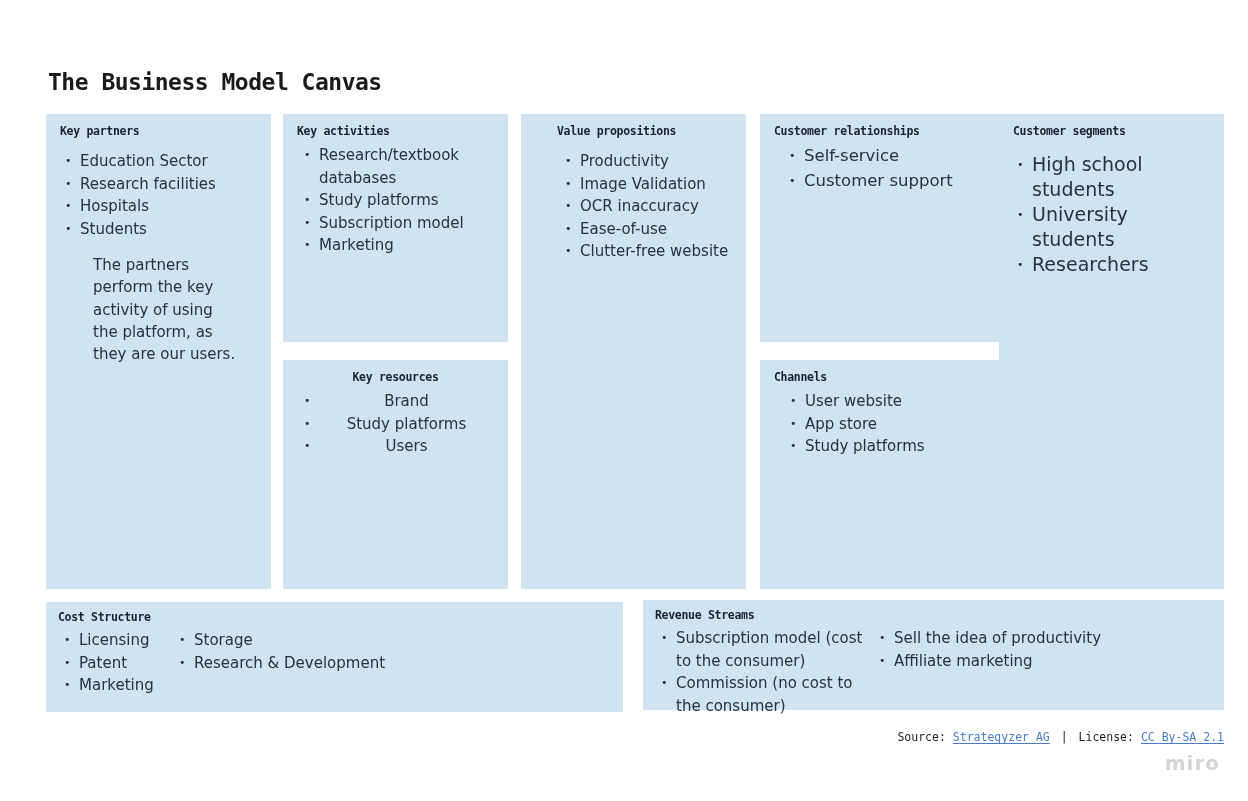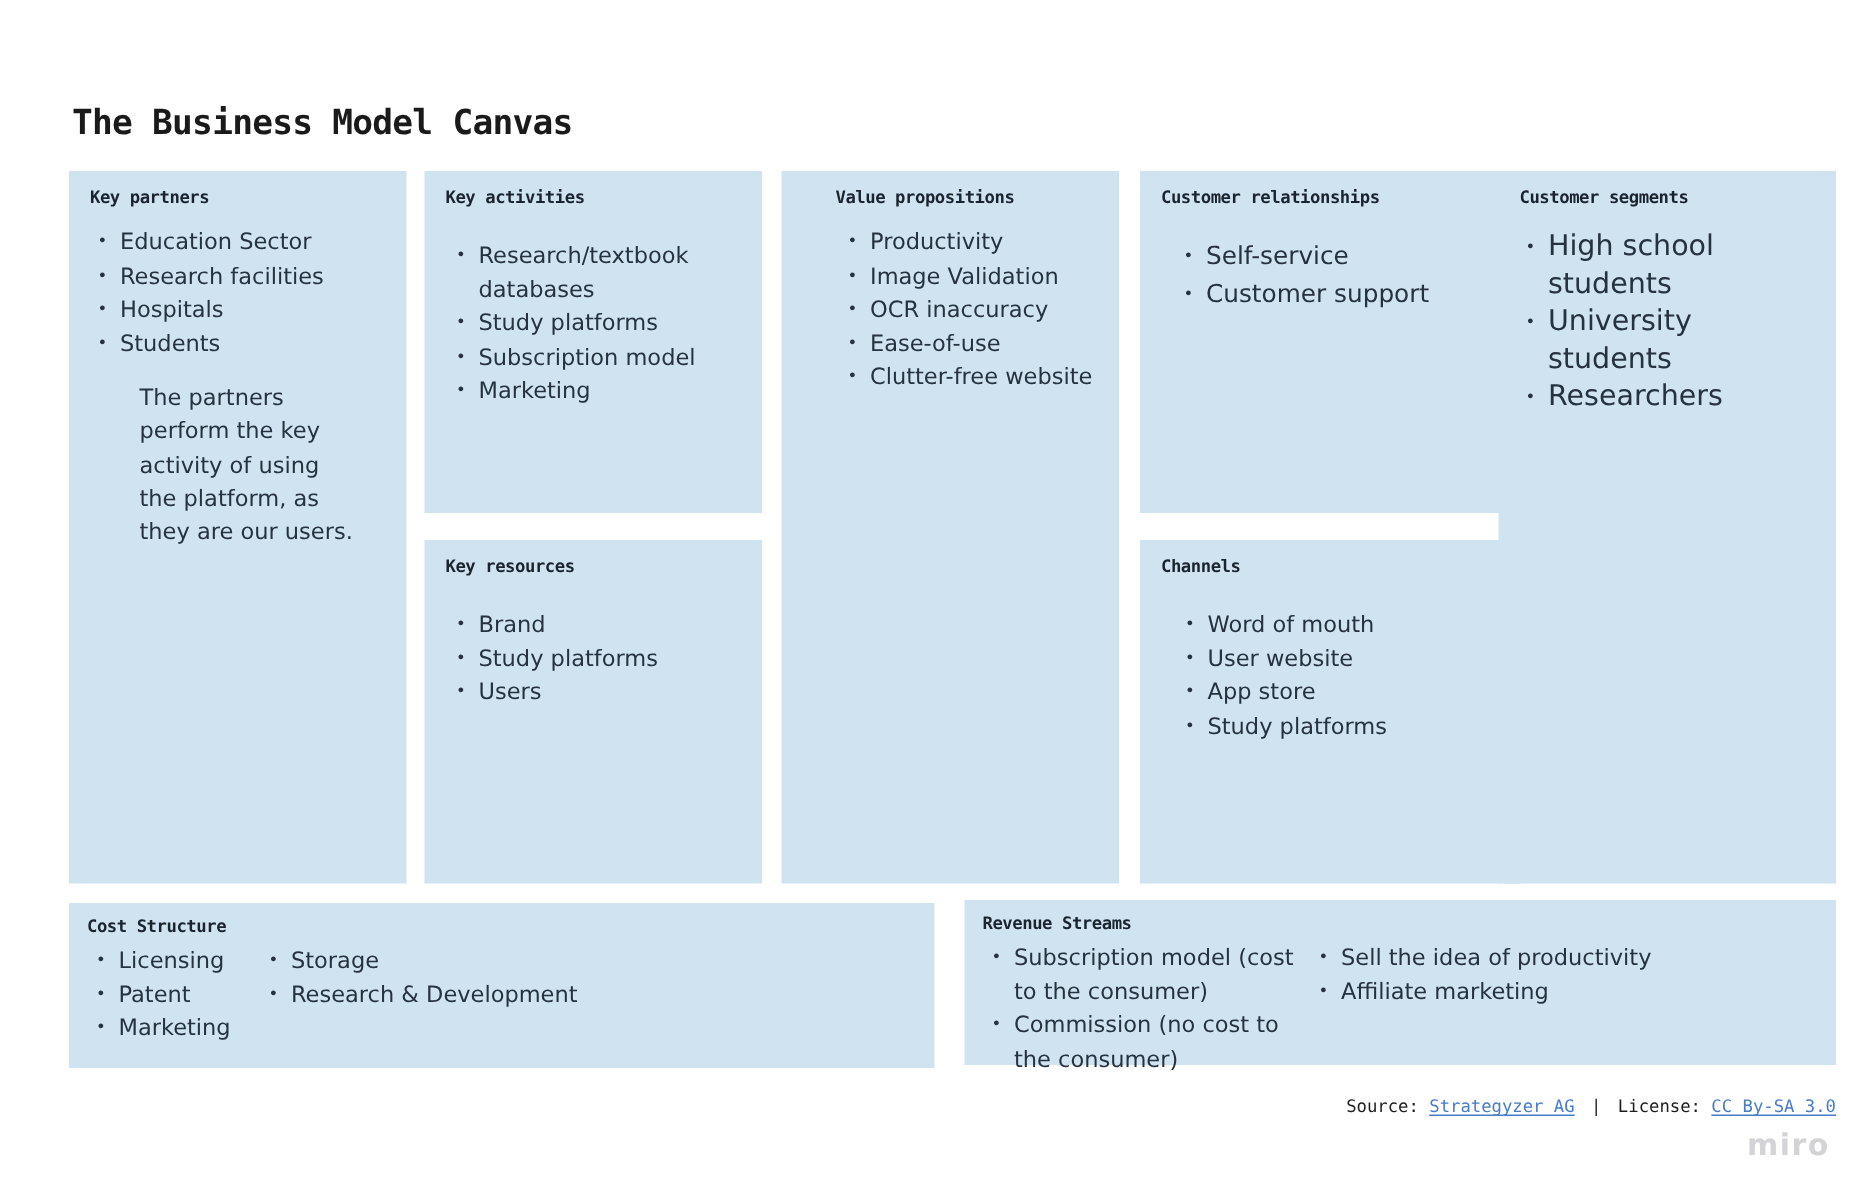--- a/index.html
+++ b/index.html
@@ -57,21 +57,21 @@
     white-space: pre-line;
   }
   ul.items li::before {
     content: "\2022";
     position: absolute;
     left: 1px;
     top: 0;
     font-size: 11px;
   }
   
-  .gap-lg ul.items { margin-top: 20px; }
+  .gap-lg ul.items { margin-top: 5px; }
   .box-key-partners ul.items { margin-left: 4px; }
   .box-customer-relationships ul.items { margin-left: 14px; }
   .box-customer-relationships ul.items li { font-size: 16.5px; line-height: 24.5px; }
   .box-channels ul.items { margin-left: 15px; }
   .box-customer-segments ul.items { margin-left: 3px; margin-top: 13px; }
   .box-customer-segments ul.items li { font-size: 19px; line-height: 25px; }
   .box-value-propositions ul.items { margin-left: 7px; }
   .box-key-activities ul.items, .box-key-resources ul.items { margin-left: 6px; }
   .note {
     margin: 14px 0 0 33px;
@@ -108,21 +108,21 @@
     right: 28px;
     font-size: 20px;
     font-weight: 600;
     letter-spacing: 1px;
     color: var(--watermark);
     font-family: "DejaVu Sans", sans-serif;
   }
   
   .box-key-partners          { left: 46px;  top: 114px; width: 225px; height: 475px; }
   .box-key-activities        { left: 283px; top: 114px; width: 225px; height: 228px; }
-  .box-key-resources         { left: 283px; top: 360px; width: 225px; height: 229px; }
+  .box-key-resources         { left: 283px; top: 360px; width: 225px; height: 229px; text-align: center; }
   .box-value-propositions    { left: 521px; top: 114px; width: 225px; height: 475px; padding-left: 36px; }
   .box-customer-relationships{ left: 760px; top: 114px; width: 251px; height: 228px; }
   .box-channels              { left: 760px; top: 360px; width: 255px; height: 229px; }
   .box-customer-segments     { left: 999px; top: 114px; width: 225px; height: 475px; }
   .box-cost-structure        { left: 46px;  top: 602px; width: 577px; height: 110px; }
   .box-revenue-streams       { left: 643px; top: 600px; width: 581px; height: 110px; }
 </style>
 </head>
 <body>
 
@@ -180,21 +180,20 @@
     <div class="box-header">Customer relationships</div>
     <ul class="items">
       <li>Self-service</li>
       <li>Customer support</li>
     </ul>
   </div>
 
   <div class="box box-channels gap-lg">
     <div class="box-header">Channels</div>
     <ul class="items">
-      <li>Word of mouth</li>
       <li>User website</li>
       <li>App store</li>
       <li>Study platforms</li>
     </ul>
   </div>
 
   <div class="box box-customer-segments">
     <div class="box-header">Customer segments</div>
     <ul class="items">
       <li>High school
@@ -233,18 +232,18 @@
         <li>Affiliate marketing</li>
       </ul>
     </div>
   </div>
 
   <div class="footer">
     <span>Source:</span>
     <a href="#">Strategyzer AG</a>
     <span class="sep">|</span>
     <span>License:</span>
-    <a href="#">CC By-SA 3.0</a>
+    <a href="#">CC By-SA 2.1</a>
   </div>
 
   <div class="watermark">miro</div>
 
 </div>
 
 </body></html>

